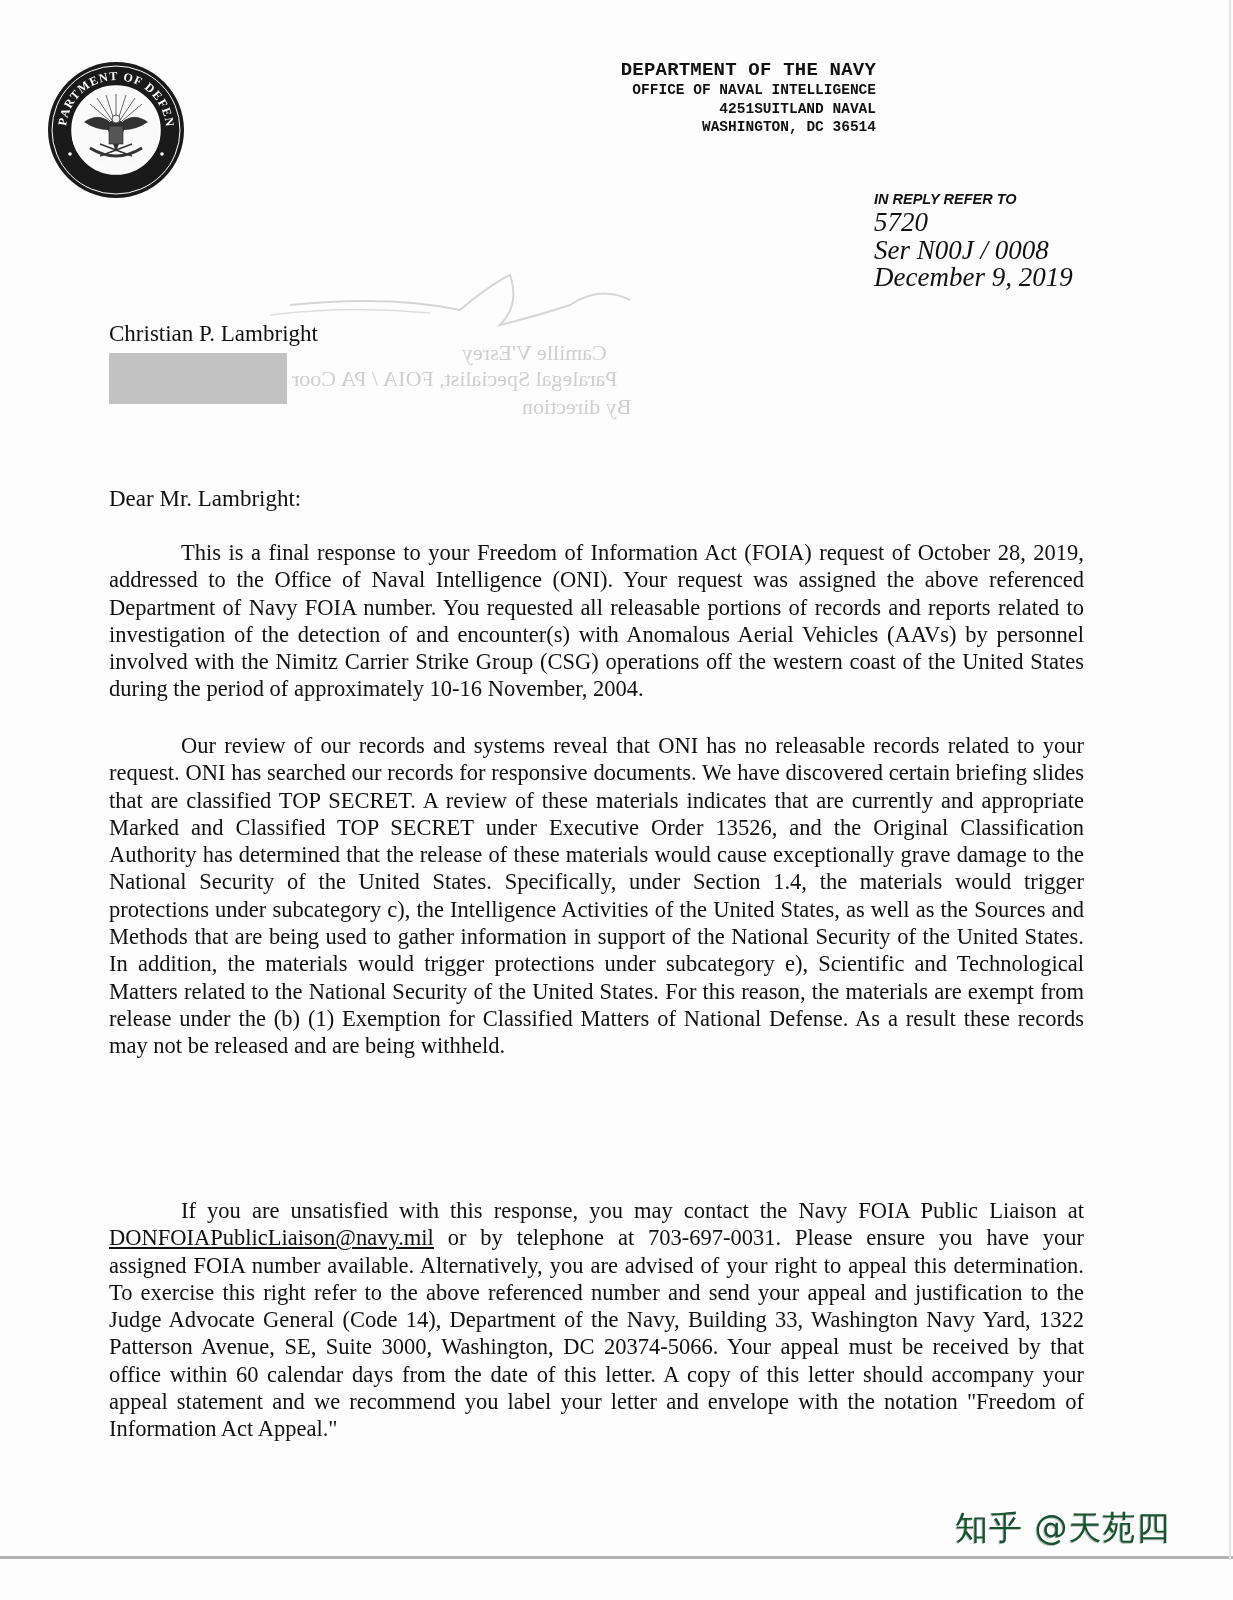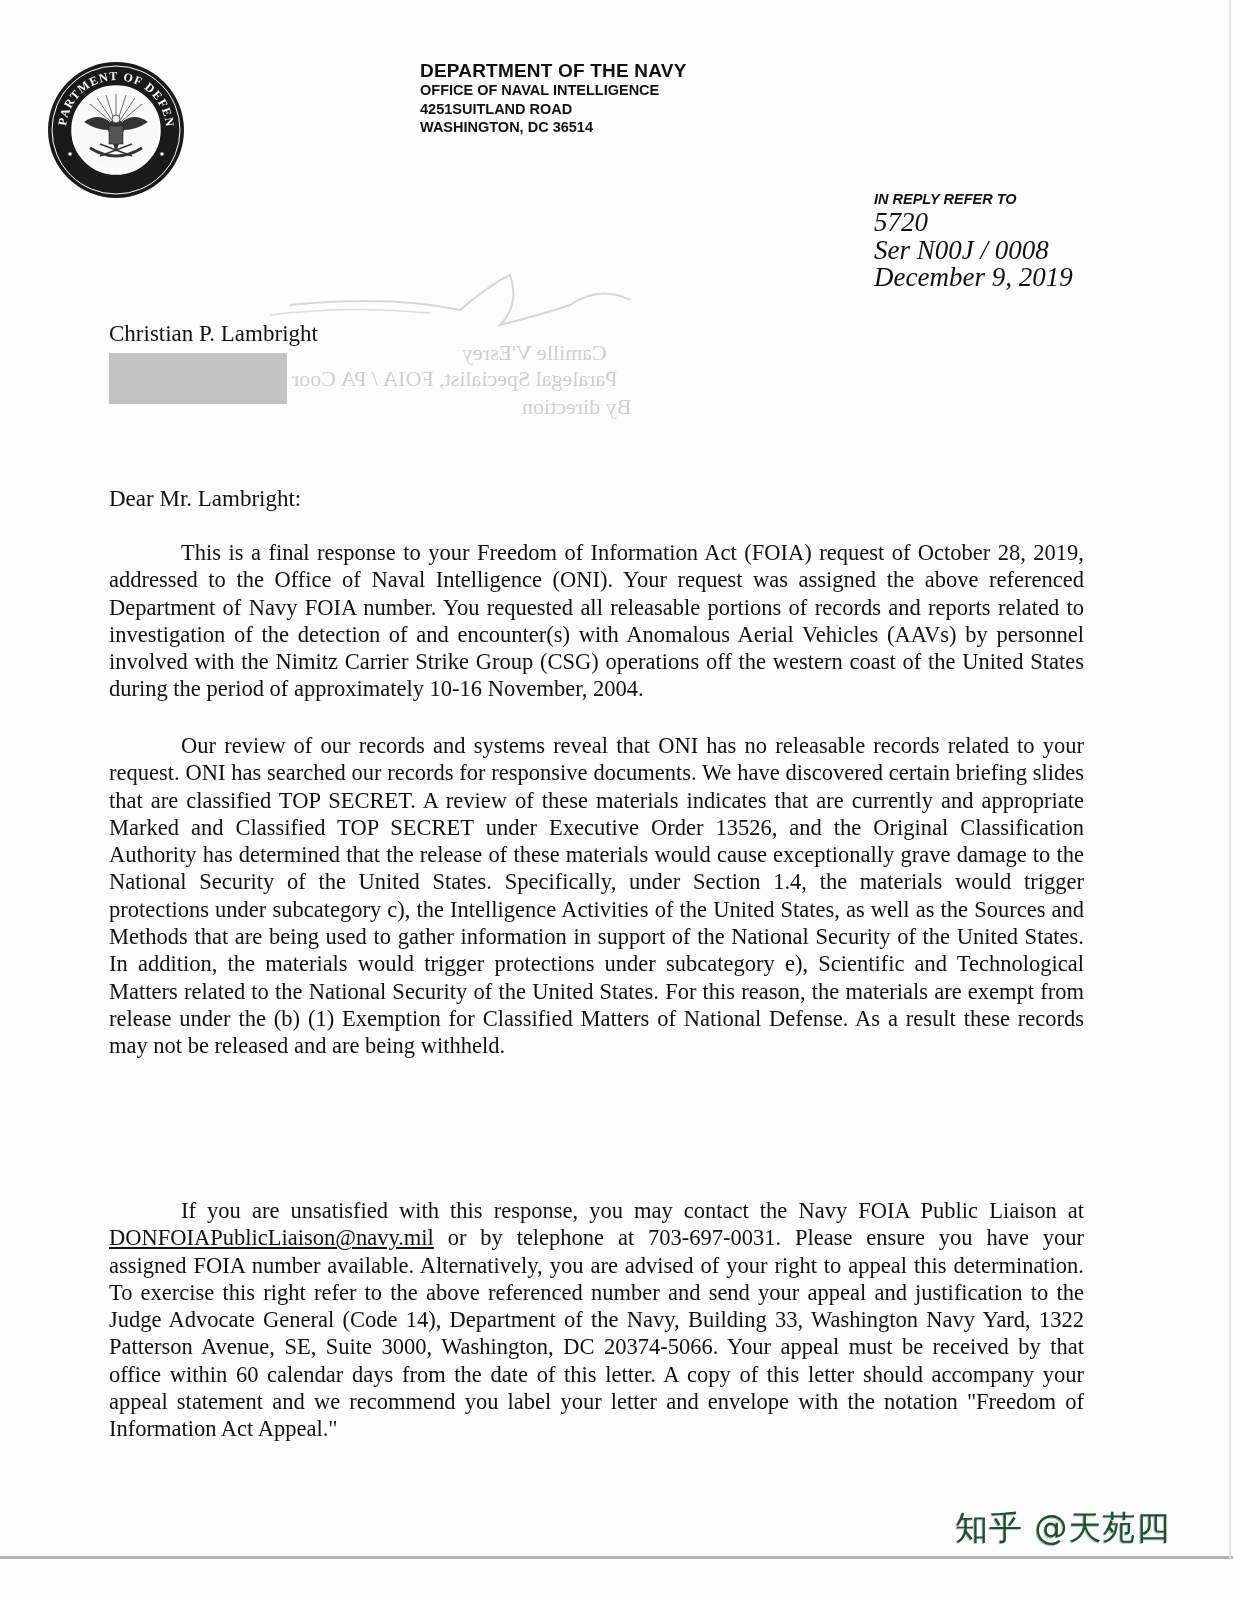--- a/index.html
+++ b/index.html
@@ -3,22 +3,22 @@
 <meta charset="utf-8">
 <style>
   html, body { margin: 0; padding: 0; }
   body {
     width: 1233px; height: 1600px; overflow: hidden;
     background: #ffffff; position: relative;
     font-family: "Liberation Serif", serif; color: #111;
   }
   .page { position: absolute; left: 0; top: 0; width: 1233px; height: 1600px; background: #fdfdfd; }
   .seal { position: absolute; left: 46px; top: 60px; width: 140px; height: 140px; }
-  .letterhead { position: absolute; left: 420px; top: 60px; width: 456px; text-align: left;
-    font-family: Liberation Sans, sans-serif; font-weight: bold; color: #111; }
+  .letterhead { position: absolute; left: 420px; top: 60px; width: 456px; text-align: right;
+    font-family: Liberation Mono, monospace; font-weight: bold; color: #111; }
   .lh-dept { font-size: 19px; line-height: 21px; letter-spacing: 0.2px; }
   .lh-line { font-size: 14.5px; line-height: 18.5px; }
   .refblock { position: absolute; left: 874px; top: 189px; font-style: italic; }
   .ref-label { font-family: "Liberation Sans", sans-serif; font-weight: bold; font-size: 14.5px; line-height: 20px; }
   .ref-line { font-size: 27px; line-height: 27.5px; }
   .ghost { position: absolute; color: #cfcfcf; font-size: 22px; transform: scaleX(-1); white-space: nowrap; pointer-events: none; }
   .sig-ghost { position: absolute; left: 270px; top: 265px; width: 400px; height: 90px; pointer-events: none; }
   .recipient { position: absolute; left: 109px; top: 320px; font-size: 23px; line-height: 28px; }
   .redaction { position: absolute; left: 109px; top: 353px; width: 178px; height: 51px; background: #c2c2c2; }
   .subj { position: absolute; left: 109px; top: 430px; font-size: 23px; }
@@ -69,21 +69,21 @@
     <rect x="63" y="66" width="14" height="18" fill="#555" stroke="#222" stroke-width="0.6"></rect>
     <circle cx="70" cy="59" r="4" fill="#eee" stroke="#333" stroke-width="0.8"></circle>
     <path d="M 44 88 Q 70 104 96 88" fill="none" stroke="#333" stroke-width="3"></path>
     <line x1="54" y1="96" x2="86" y2="84" stroke="#333" stroke-width="1.5"></line>
     <line x1="54" y1="84" x2="86" y2="96" stroke="#333" stroke-width="1.5"></line>
   </svg>
 
   <div class="letterhead">
     <div class="lh-dept">DEPARTMENT OF THE NAVY</div>
     <div class="lh-line">OFFICE OF NAVAL INTELLIGENCE</div>
-    <div class="lh-line">4251SUITLAND ROAD</div>
+    <div class="lh-line">4251SUITLAND NAVAL</div>
     <div class="lh-line">WASHINGTON, DC 36514</div>
   </div>
 
   <svg class="sig-ghost" viewBox="0 0 400 90">
     <path d="M 20 40 Q 120 30 190 45 Q 220 20 240 10 Q 250 40 230 60 Q 270 50 300 40 Q 330 20 360 35" fill="none" stroke="#d6d6d6" stroke-width="2"></path>
     <path d="M 0 50 Q 80 40 160 48" fill="none" stroke="#dedede" stroke-width="1.5"></path>
   </svg>
   <div class="ghost" style="left:462px; top:340px;">Camille V'Esrey</div>
   <div class="ghost" style="left:292px; top:366px;">Paralegal Specialist, FOIA / PA Coor</div>
   <div class="ghost" style="left:522px; top:394px;">By direction</div>

